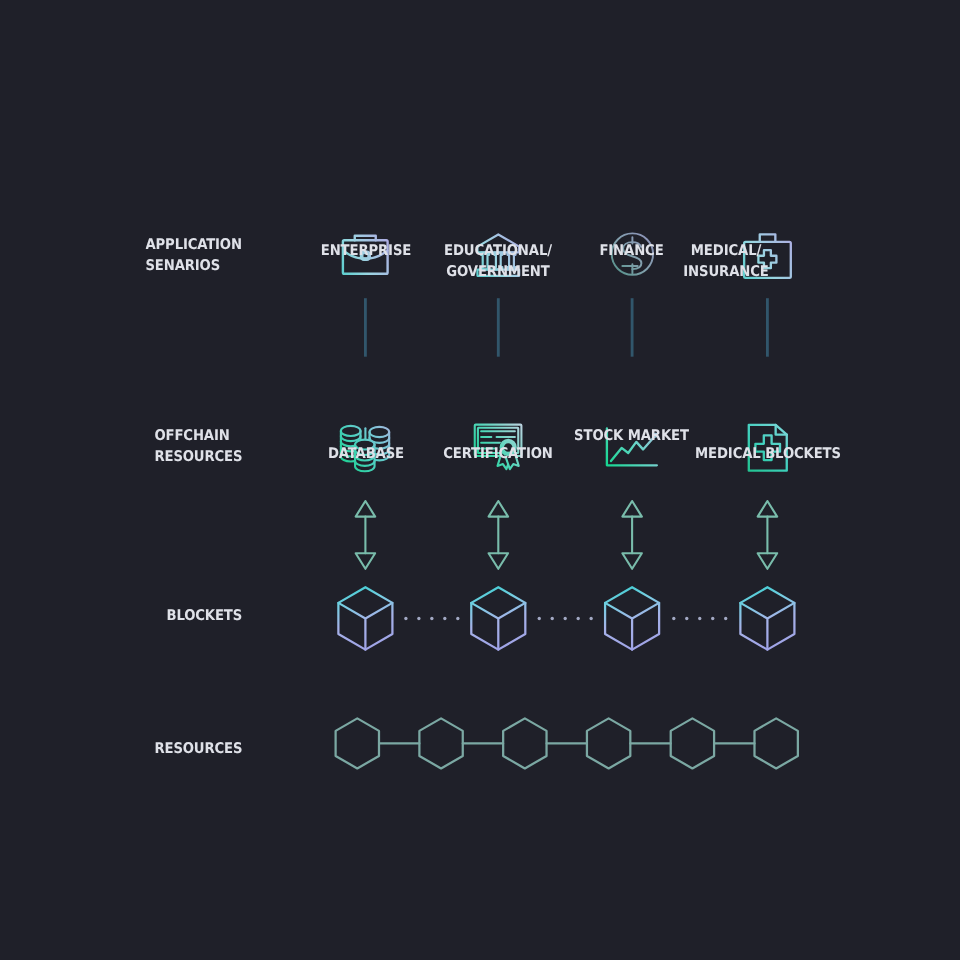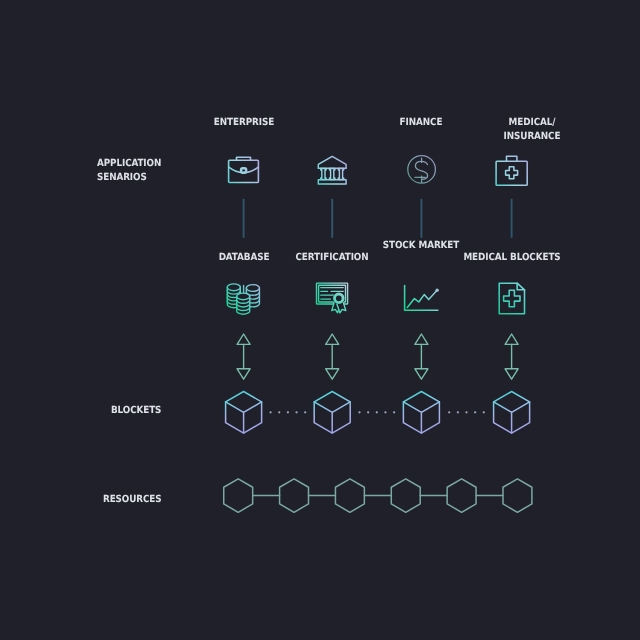--- a/index.html
+++ b/index.html
@@ -5,21 +5,21 @@
 <style>
   html,body{margin:0;padding:0;background:#1f2029;}
   body{width:640px;height:640px;overflow:hidden;font-family:"DejaVu Sans Condensed","DejaVu Sans",sans-serif;}
   #root{position:relative;width:640px;height:640px;background:#1f2029;}
   #diagram{position:absolute;left:0;top:0;}
   .lbl{position:absolute;color:#dfe1e8;font-weight:700;font-size:9.8px;
        line-height:14.3px;white-space:pre-line;
        -webkit-font-smoothing:antialiased;text-rendering:geometricPrecision;
        will-change:transform;}
   .row-lbl{letter-spacing:-0.1px;margin-left:30px;}
-  .col-lbl{text-align:center;letter-spacing:-0.08px;transform:translateX(-50%);}
+  .col-lbl{text-align:center;letter-spacing:-0.08px;transform:translateX(-50%);margin-top:45px;}
 </style>
 </head>
 <body>
 
 <div id="root">
   <svg id="diagram" width="640" height="640" viewBox="0 0 640 640">
   <defs>
     <linearGradient id="gBC" gradientUnits="userSpaceOnUse" x1="228" y1="178" x2="259" y2="162">
       <stop offset="0%" stop-color="#62cfd0"></stop>
       <stop offset="38%" stop-color="#9ad5e1"></stop>
@@ -227,23 +227,27 @@
     <path d="M238.20 478.90 L252.66 487.25 L252.66 503.95 L238.20 512.30 L223.74 503.95 L223.74 487.25 Z"></path>
     <path d="M294.05 478.90 L308.51 487.25 L308.51 503.95 L294.05 512.30 L279.59 503.95 L279.59 487.25 Z"></path>
     <path d="M349.90 478.90 L364.36 487.25 L364.36 503.95 L349.90 512.30 L335.44 503.95 L335.44 487.25 Z"></path>
     <path d="M405.75 478.90 L420.21 487.25 L420.21 503.95 L405.75 512.30 L391.29 503.95 L391.29 487.25 Z"></path>
     <path d="M461.60 478.90 L476.06 487.25 L476.06 503.95 L461.60 512.30 L447.14 503.95 L447.14 487.25 Z"></path>
     <path d="M517.45 478.90 L531.91 487.25 L531.91 503.95 L517.45 512.30 L502.99 503.95 L502.99 487.25 Z"></path>
   </g>
   </svg>
   <div class="lbl row-lbl" style="right:478.8px;top:156.8px;">APPLICATION
 SENARIOS</div>
+  <div class="lbl row-lbl" style="right:478.8px;top:283.5px;">OFFCHAIN
+RESOURCES</div>
   <div class="lbl row-lbl" style="right:478.8px;top:404.2px;">BLOCKETS</div>
   <div class="lbl row-lbl" style="right:478.8px;top:493.2px;">RESOURCES</div>
   <div class="lbl col-lbl" style="left:243.6px;top:116.2px;">ENTERPRISE</div>
+  <div class="lbl col-lbl" style="left:332.2px;top:116.2px;">EDUCATIONAL/
+GOVERNMENT</div>
   <div class="lbl col-lbl" style="left:421.4px;top:116.2px;">FINANCE</div>
-  <div class="lbl col-lbl" style="left:532px;top:116.2px;">MEDICAL/
+  <div class="lbl col-lbl" style="left:484px;top:116.2px;">MEDICAL/
 INSURANCE</div>
   <div class="lbl col-lbl" style="left:243.6px;top:251.4px;">DATABASE</div>
   <div class="lbl col-lbl" style="left:332.2px;top:251.4px;">CERTIFICATION</div>
   <div class="lbl col-lbl" style="left:421.4px;top:239px;">STOCK MARKET</div>
   <div class="lbl col-lbl" style="left:511.6px;top:251.4px;">MEDICAL BLOCKETS</div>
 </div>
 
 </body></html>

